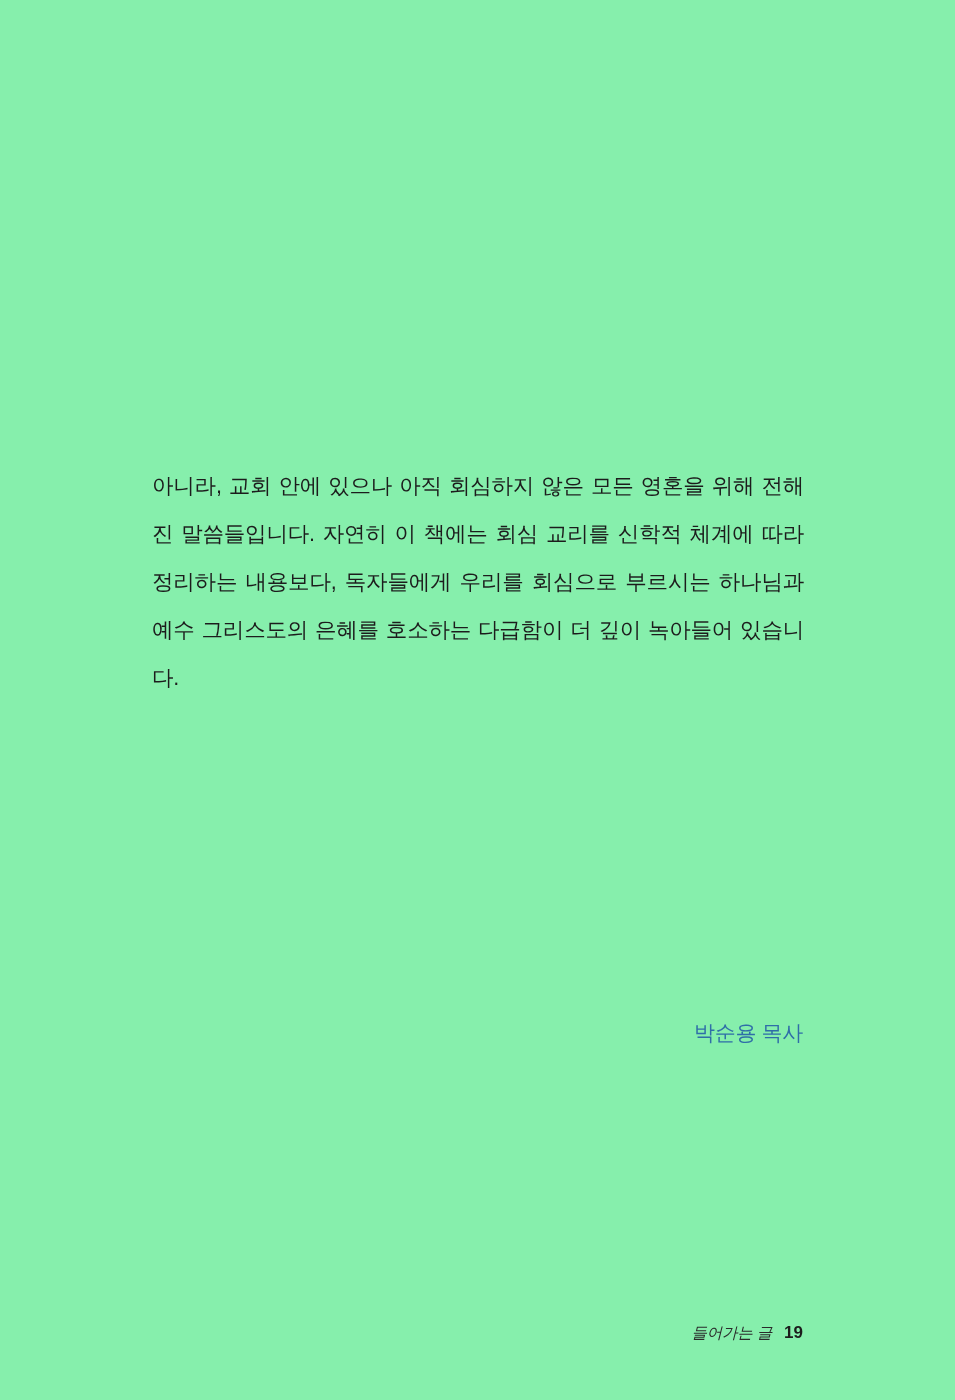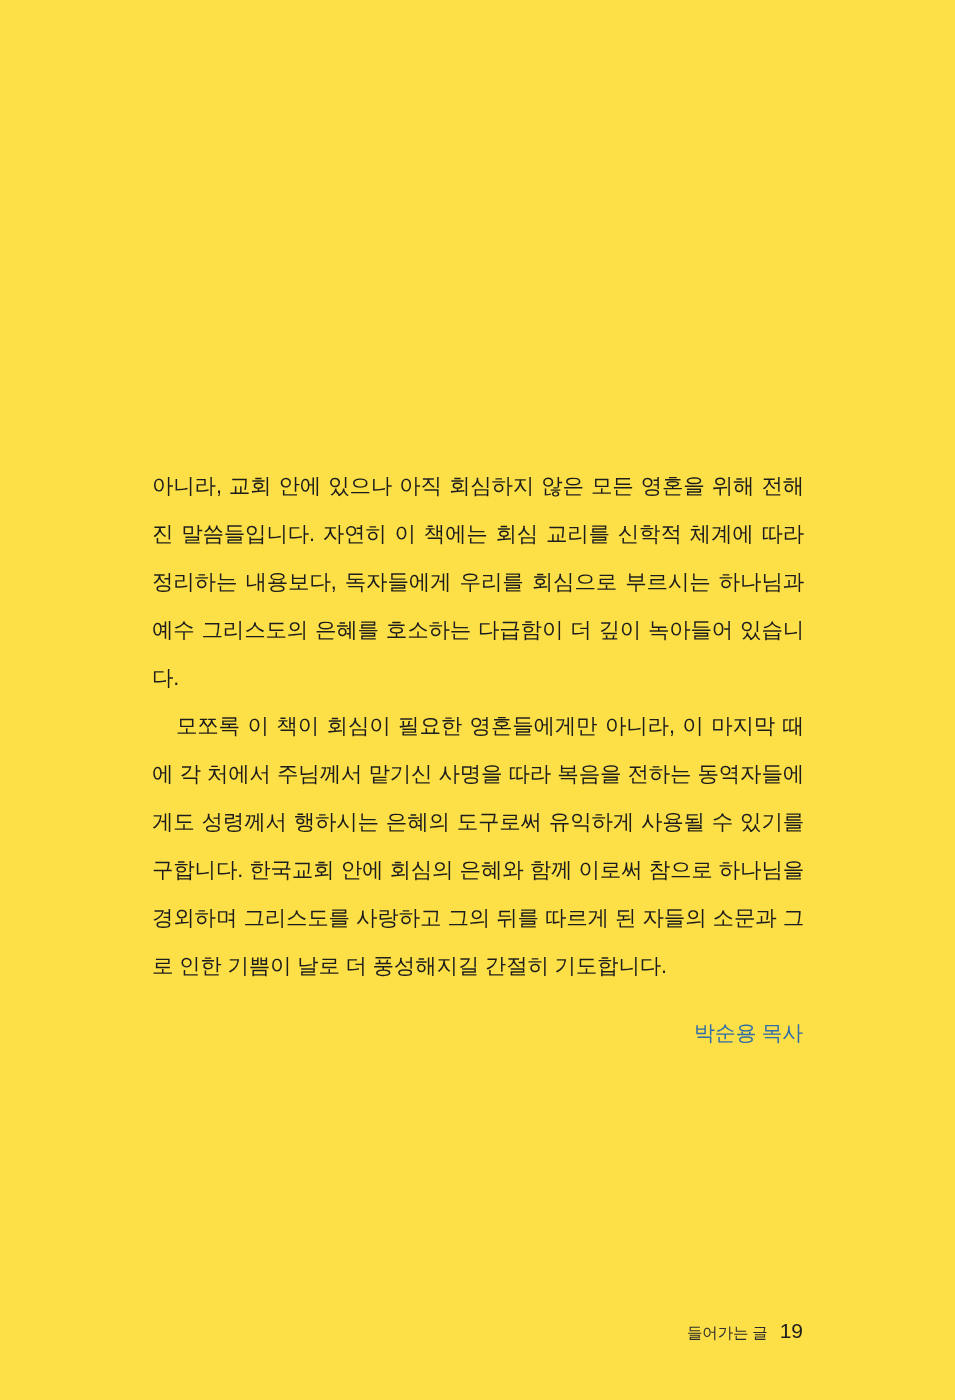--- a/index.html
+++ b/index.html
@@ -12,21 +12,21 @@
     height: 1400px;
     position: relative;
     font-family: "Liberation Sans", "DejaVu Sans", sans-serif;
     color: #1a1a1a;
     overflow: hidden;
   }
 
   .page {
     position: absolute;
     inset: 0;
-    background: #fde047;
+    background: #86efac;
   }
 
   .body-text {
     position: absolute;
     left: 152px;
     top: 462px;
     width: 652px;
   }
 
   .para {
@@ -62,37 +62,37 @@
     bottom: 56px;
     display: flex;
     align-items: baseline;
     gap: 12px;
   }
 
   .footer-label {
     font-size: 15.5px;
     letter-spacing: -0.2px;
     color: #2a2a2a;
+    font-style: italic;
   }
 
   .footer-page {
-    font-size: 21px;
+    font-size: 17px;
     color: #1c1c1c;
-    font-weight: 400;
+    font-weight: 700;
     letter-spacing: 0px;
   }
 </style>
 </head>
 <body>
 
 <div class="page">
 
   <div class="body-text">
     <p class="para">아니라, 교회 안에 있으나 아직 회심하지 않은 모든 영혼을 위해 전해진 말씀들입니다. 자연히 이 책에는 회심 교리를 신학적 체계에 따라 정리하는 내용보다, 독자들에게 우리를 회심으로 부르시는 하나님과 예수 그리스도의 은혜를 호소하는 다급함이 더 깊이 녹아들어 있습니다.</p>
-    <p class="para indent">모쪼록 이 책이 회심이 필요한 영혼들에게만 아니라, 이 마지막 때에 각 처에서 주님께서 맡기신 사명을 따라 복음을 전하는 동역자들에게도 성령께서 행하시는 은혜의 도구로써 유익하게 사용될 수 있기를 구합니다. 한국교회 안에 회심의 은혜와 함께 이로써 참으로 하나님을 경외하며 그리스도를 사랑하고 그의 뒤를 따르게 된 자들의 소문과 그로 인한 기쁨이 날로 더 풍성해지길 간절히 기도합니다.</p>
   </div>
 
   <div class="signature">박순용 목사</div>
 
   <div class="footer">
     <span class="footer-label">들어가는 글</span>
     <span class="footer-page">19</span>
   </div>
 
 </div>

